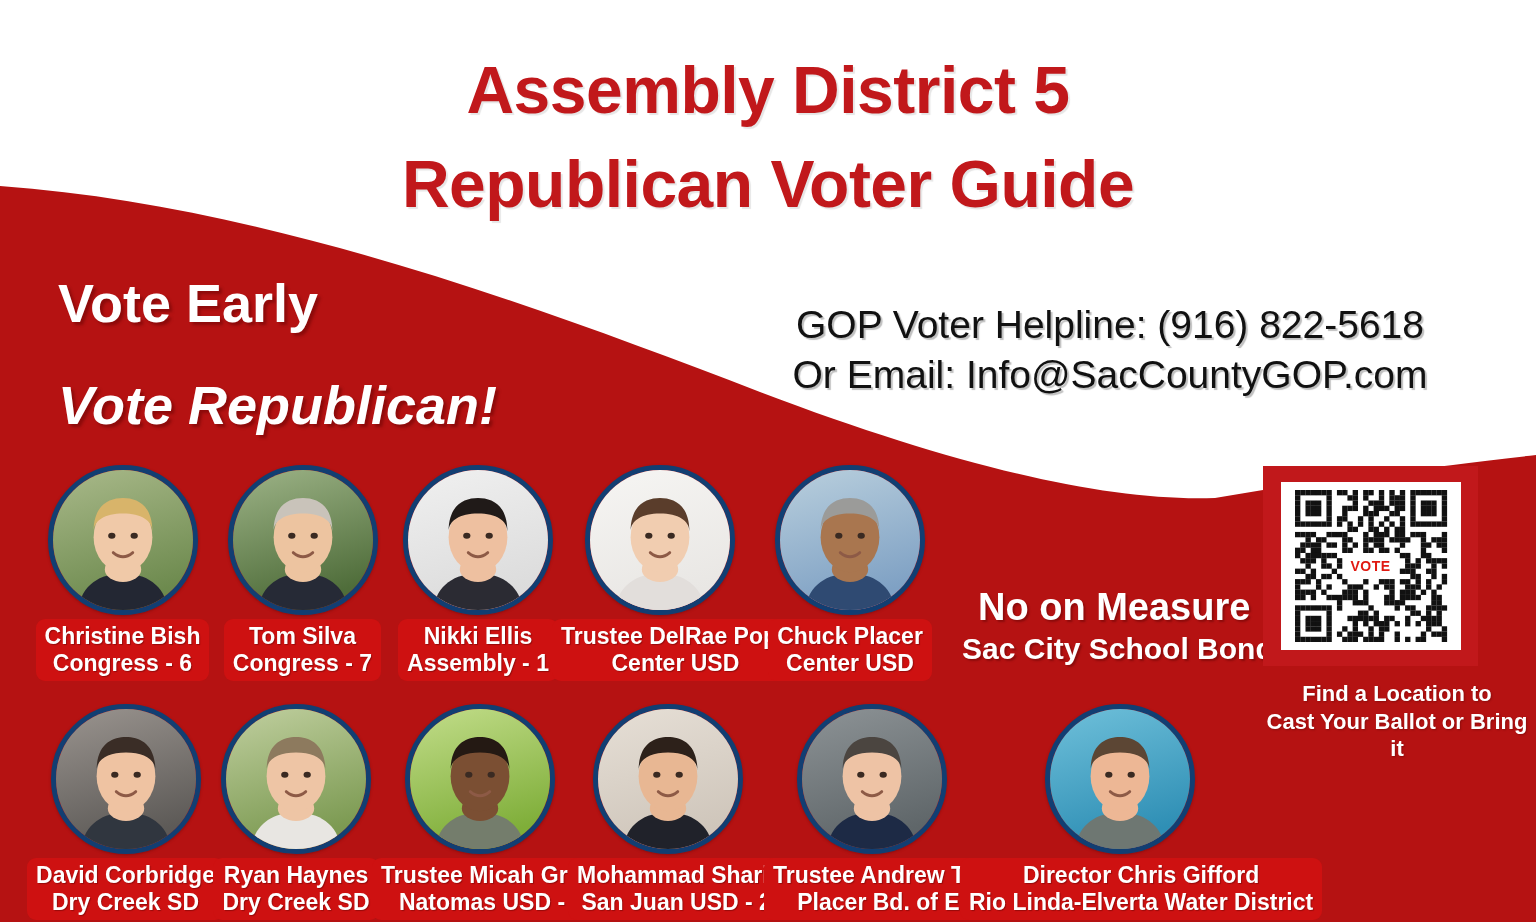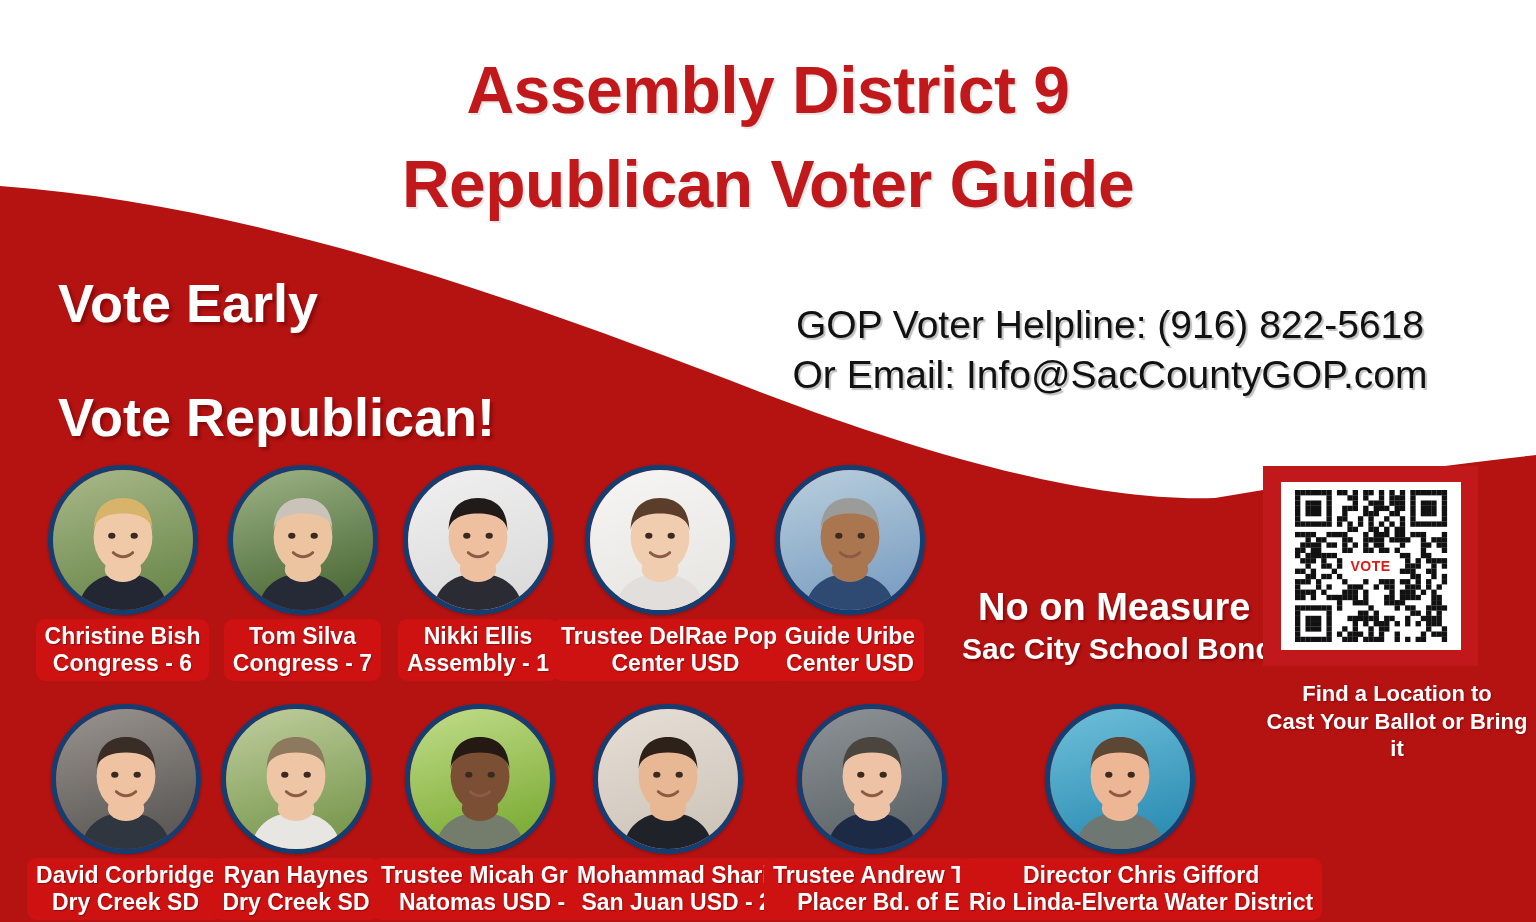--- a/index.html
+++ b/index.html
@@ -34,21 +34,21 @@
   }
   #headline .l2{display:block;}
 
   
   #vote-early{
     position:absolute;left:58px;top:276px;z-index:6;
     color:#ffffff;font-weight:bold;
     font-size:54px;line-height:1.0;
     text-shadow:3px 3px 3px rgba(90,0,0,0.45);
   }
-  #vote-early .vline2{display:block;margin-top:60px;}
+  #vote-early .vline2{display:block;margin-top:48px;font-style:italic;}
 
   
   #helpline{
     position:absolute;left:760px;top:300px;width:700px;z-index:6;
     color:#111111;text-align:center;
     font-size:39px;line-height:1.28;font-weight:normal;
     text-shadow:2px 2px 1px rgba(0,0,0,0.25);
   }
   #helpline .hline{display:block;white-space:nowrap;}
 
@@ -126,21 +126,21 @@
     <path d="M0,186
              C 260,205 520,300 760,392
              C 960,468 1110,502 1215,498
              L 1263,490 L 1263,922 L 0,922 Z" fill="#B51212"></path>
     <path d="M1263,487
              C 1340,480 1420,468 1536,455
              L 1536,922 L 1263,922 Z" fill="#B51212"></path>
   </svg>
 
   <div id="headline">
-    <span>Assembly District 9</span>
+    <span>Assembly District 5</span>
     <span class="l2">Republican Voter Guide</span>
   </div>
 
   <div id="vote-early">
     <span class="vline1">Vote Early</span>
     <span class="vline2">Vote Republican!</span>
   </div>
 
   <div id="helpline">
     <span class="hline">GOP Voter Helpline: (916) 822-5618</span>
@@ -660,21 +660,21 @@
             </defs>
             <rect width="100" height="100" fill="url(#g4)"></rect>
             <path d="M18,100 C20,82 34,74 50,74 C66,74 80,82 82,100 Z" fill="#2f4a72"></path>
             <ellipse cx="50" cy="71" rx="13" ry="9" fill="#a9764f"></ellipse>
             <ellipse cx="50" cy="48" rx="21" ry="25" fill="#a9764f"></ellipse>
             <path d="M29,44 C29,25 40,20 50,20 C60,20 71,25 71,44 C71,36 63,31 50,31 C37,31 29,36 29,44 Z" fill="#9b9b99"></path>
             <ellipse cx="42" cy="47" rx="2.6" ry="2.1" fill="#3a2a22"></ellipse>
             <ellipse cx="58" cy="47" rx="2.6" ry="2.1" fill="#3a2a22"></ellipse>
             <path d="M43,59 Q50,65 57,59" stroke="#8d5a46" stroke-width="2" fill="none" stroke-linecap="round"></path>
           </svg>
-        </div><div class="namebox"><span>Guide Uribe</span><span class="nm2">Center USD</span></div></div>
+        </div><div class="namebox"><span>Chuck Placer</span><span class="nm2">Center USD</span></div></div>
     </div>
   <div class="cand-row" id="row2">
       <div class="cand" style="left: 18px; top: 0px; width: 215px;"><div class="photo" style="width: 150px; height: 150px; margin: 0px auto;">
           <svg viewBox="0 0 100 100" width="150" height="150" class="face">
             <defs>
               <linearGradient id="g5" x1="0" y1="0" x2="0.3" y2="1">
                 <stop offset="0%" stop-color="#9a948f"></stop>
                 <stop offset="100%" stop-color="#5d5a57"></stop>
               </linearGradient>
             </defs>

